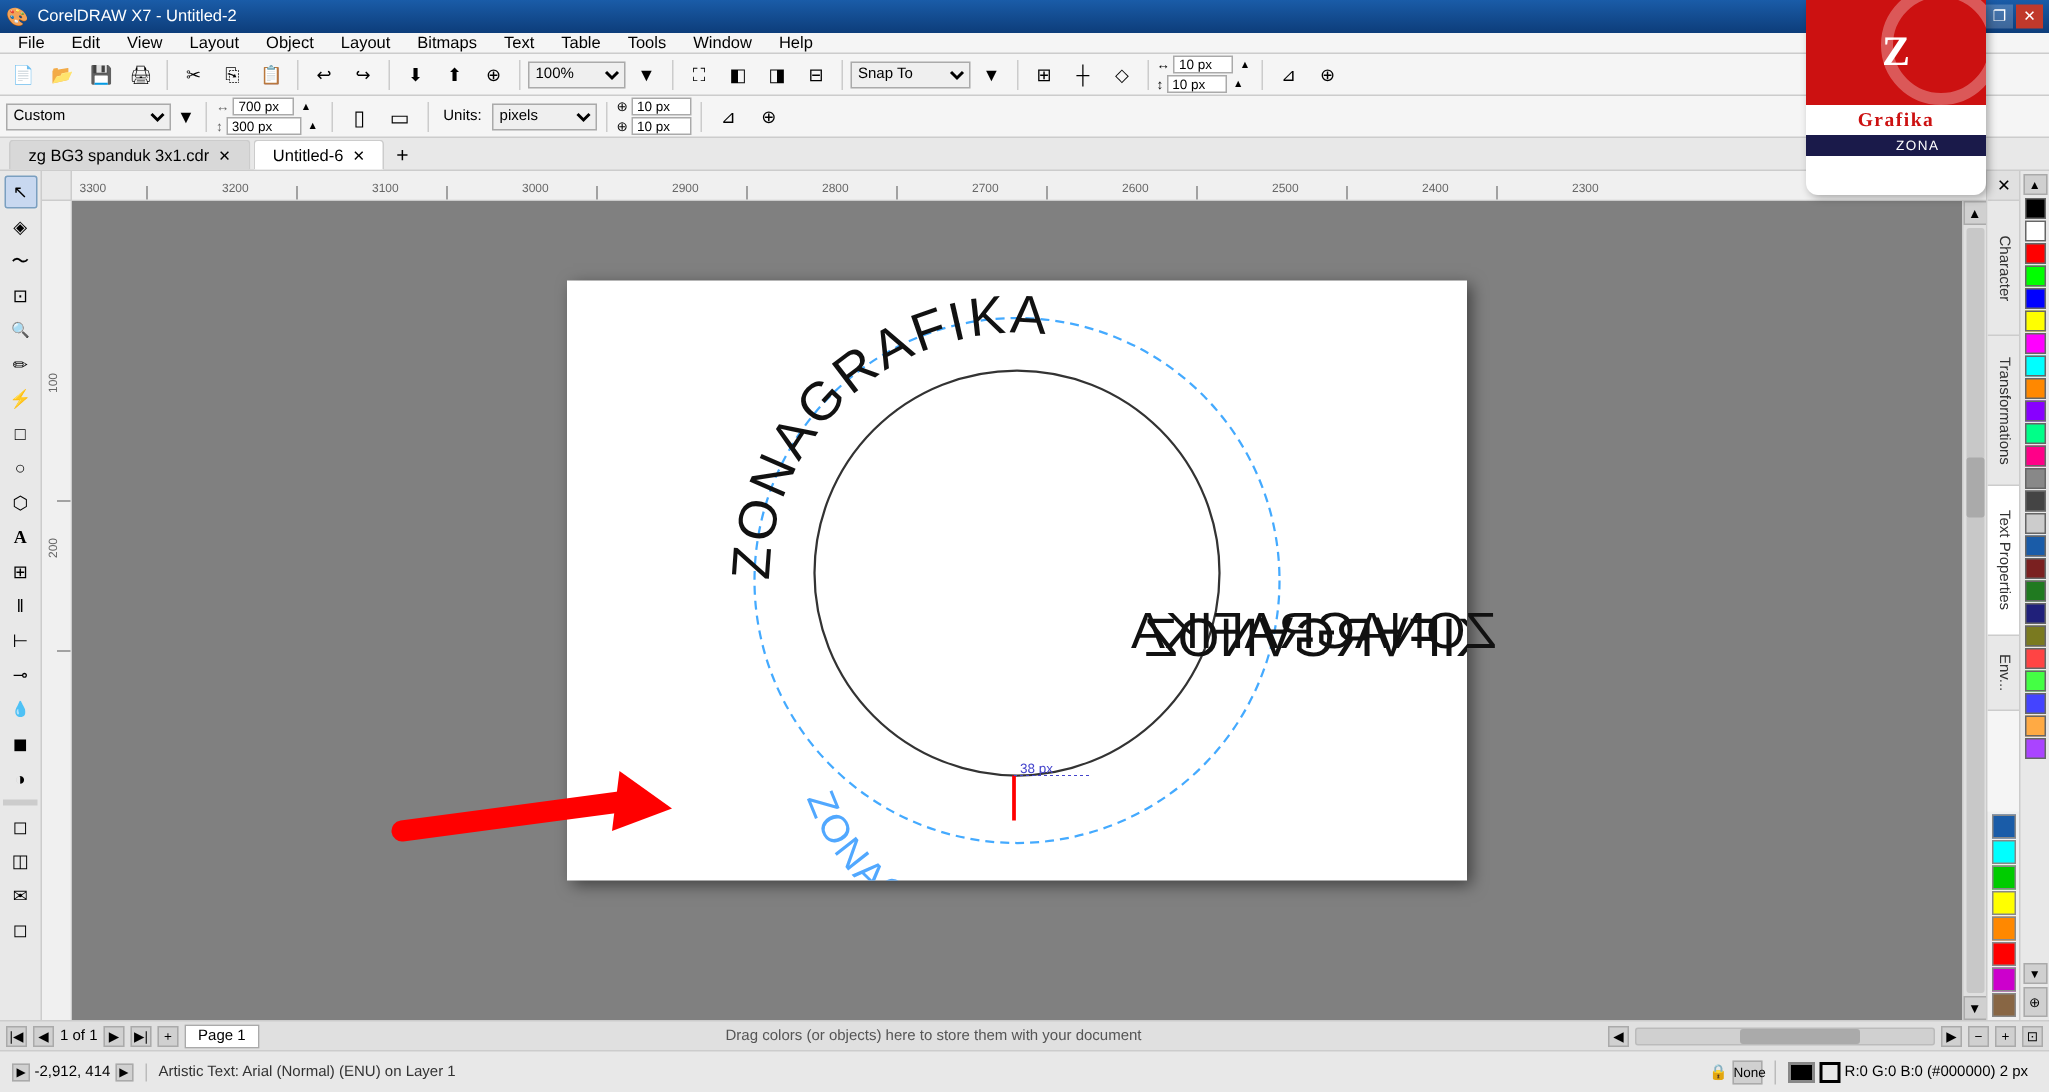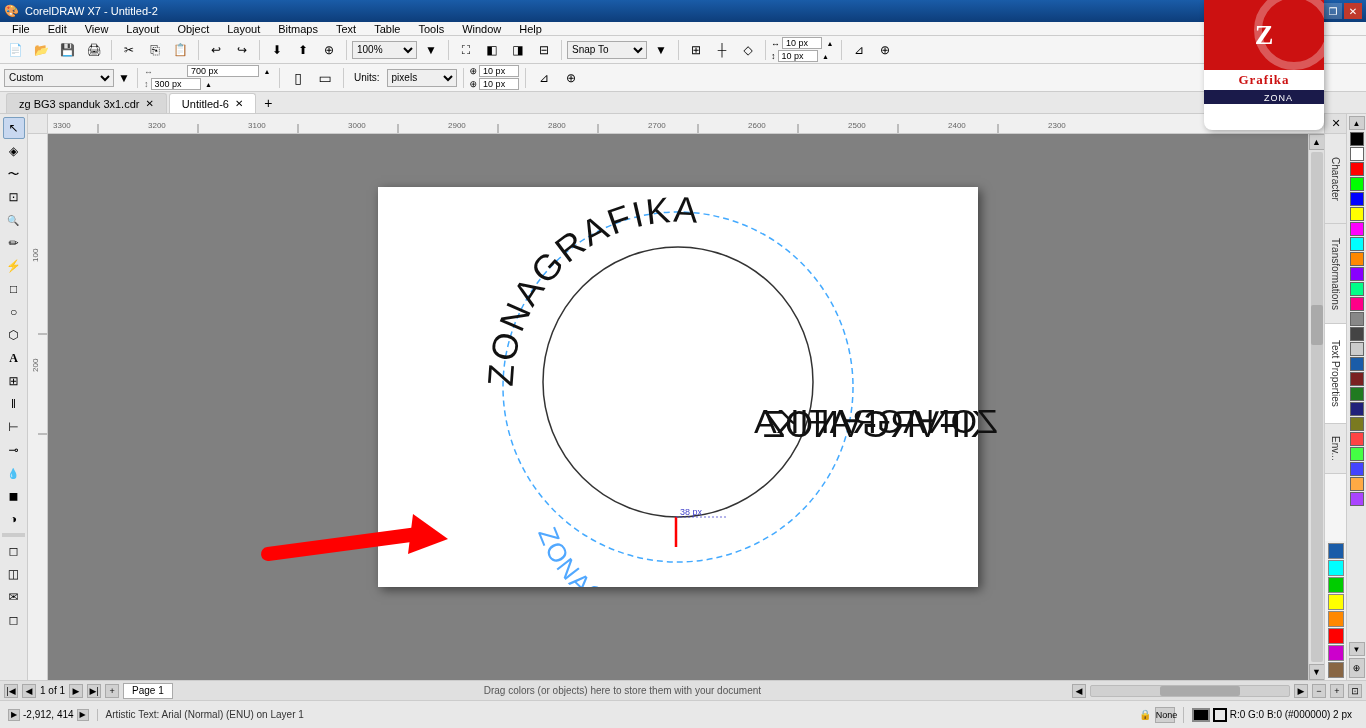--- a/index.html
+++ b/index.html
@@ -229,21 +229,21 @@
 
   <div id="toolbar2">
     <select class="tb-select" style="width:110px;">
       <option>Custom</option>
     </select>
     <button class="tb-btn" style="width:14px;">▼</button>
     <div class="tb-separator"></div>
     <div style="display:flex; flex-direction:column; gap:1px;">
       <div style="display:flex; align-items:center; gap:2px;">
         <span style="font-size:9px; color:#666;">↔</span>
-        <input type="text" class="tb-input" style="width: 72px; height: 12px; font-size: 9px; margin-left: 32px;" value="700 px">
+        <input type="text" class="tb-input" style="width: 41px; height: 12px; font-size: 9px;" value="700 px">
         <button class="tb-btn" style="width:12px; height:10px; font-size:7px;">▲</button>
       </div>
       <div style="display:flex; align-items:center; gap:2px;">
         <span style="font-size:9px; color:#666;">↕</span>
         <input type="text" class="tb-input" style="width: 50px; height: 12px; font-size: 9px;" value="300 px">
         <button class="tb-btn" style="width:12px; height:10px; font-size:7px;">▲</button>
       </div>
     </div>
     <div class="tb-separator"></div>
     <button class="tb-btn" style="font-size:14px;">▯</button>

